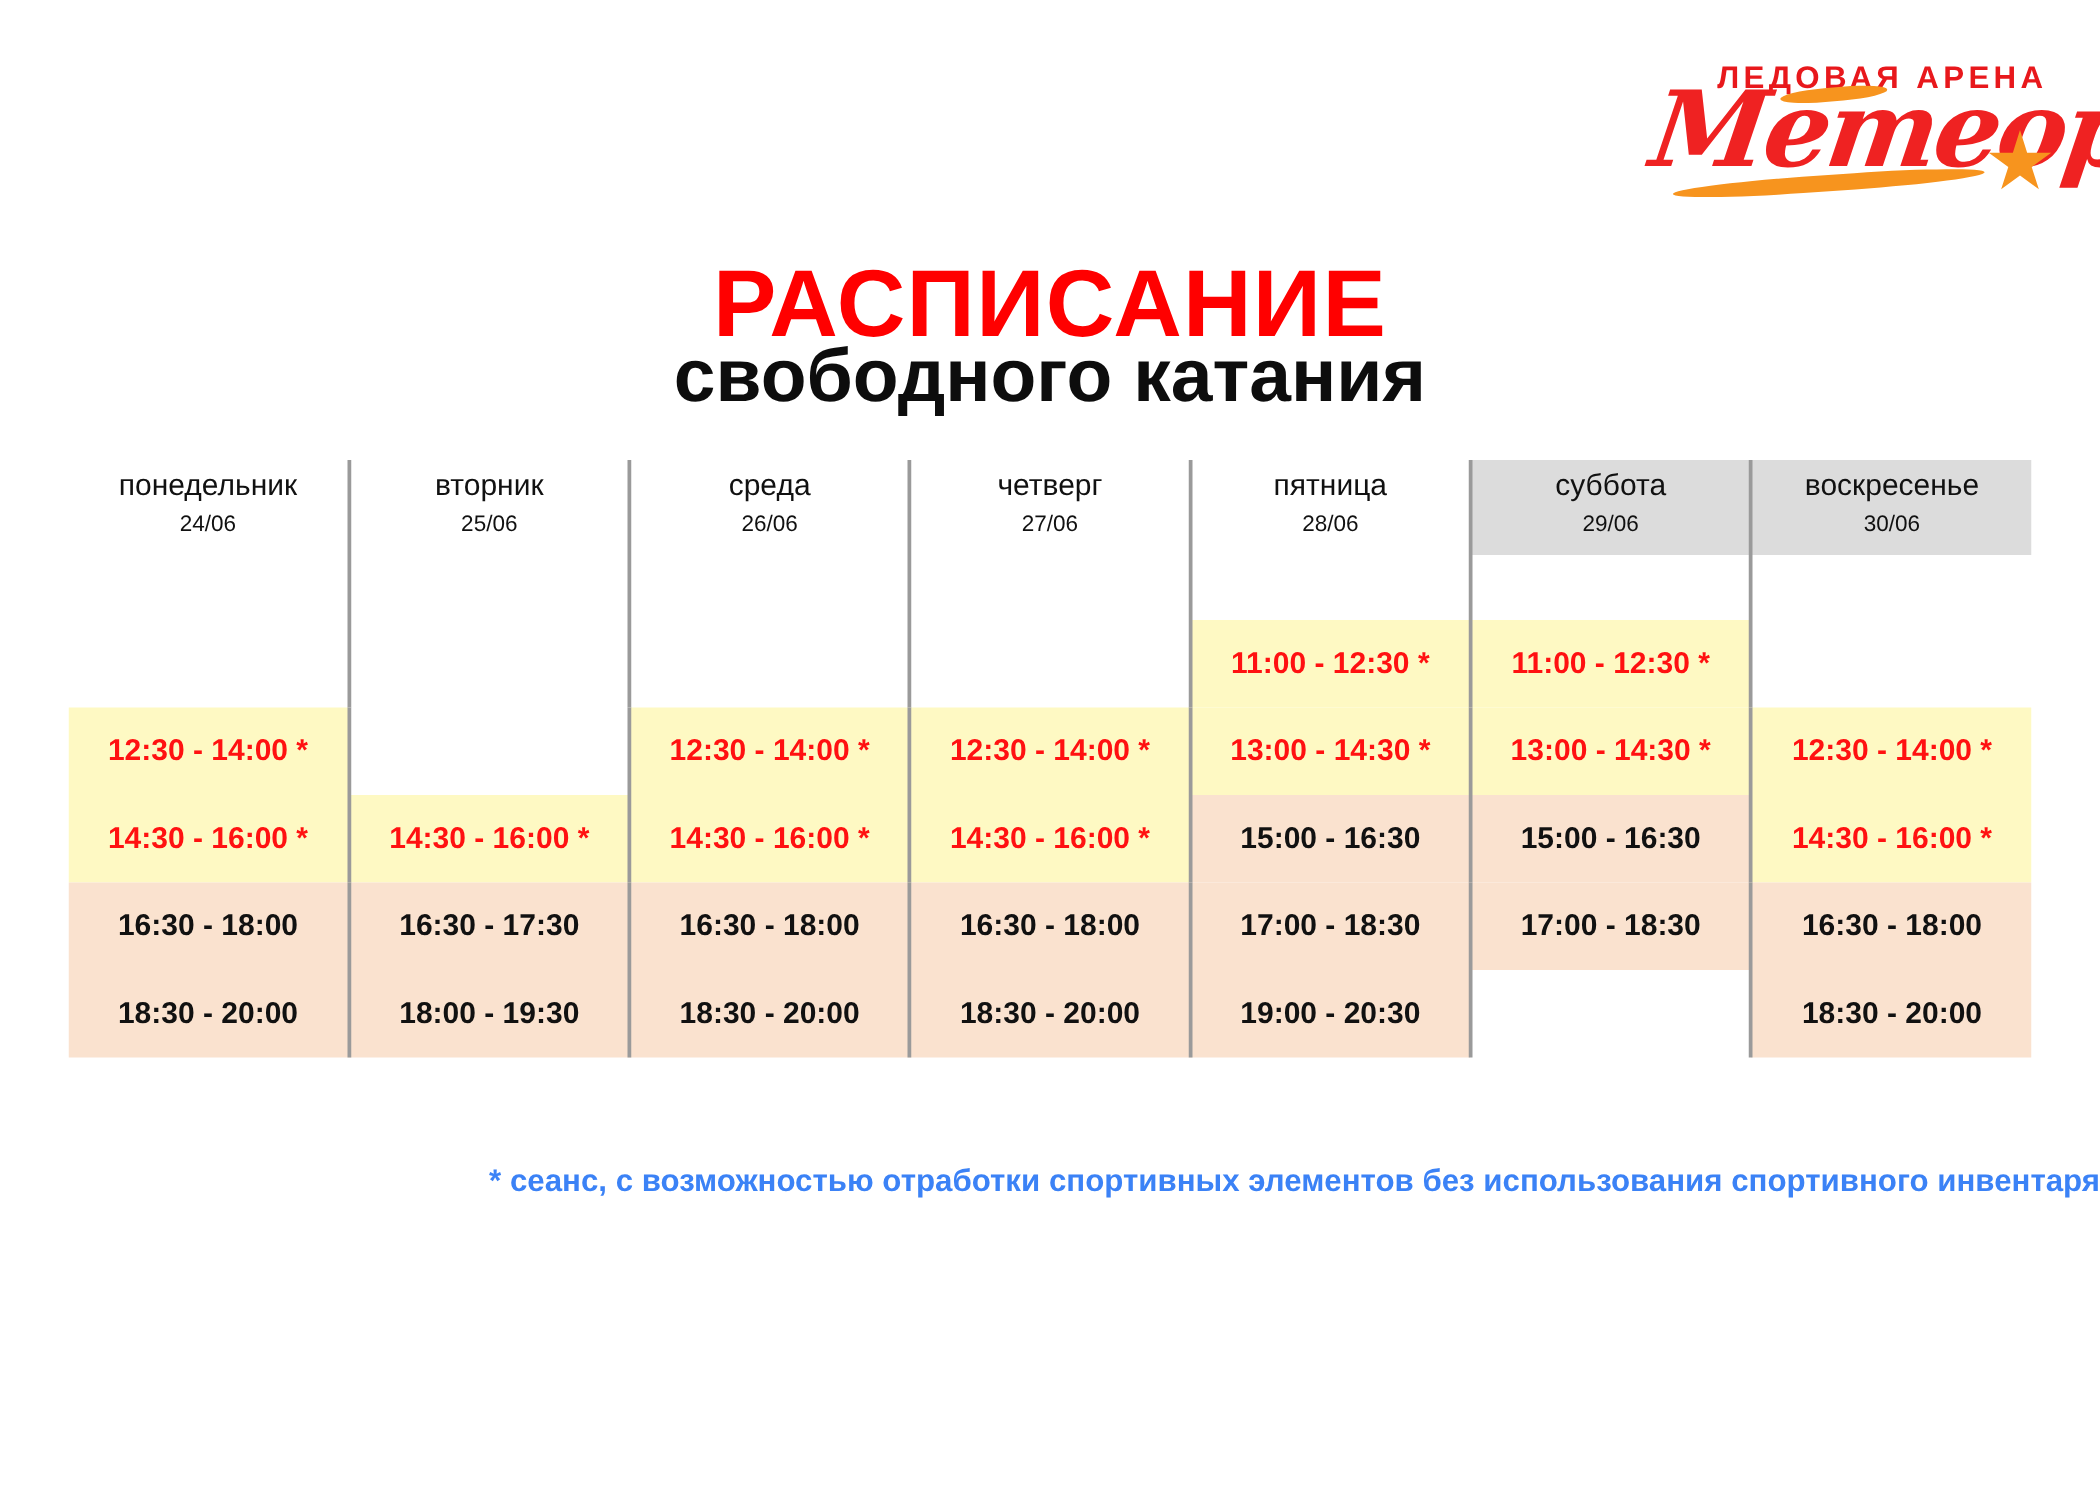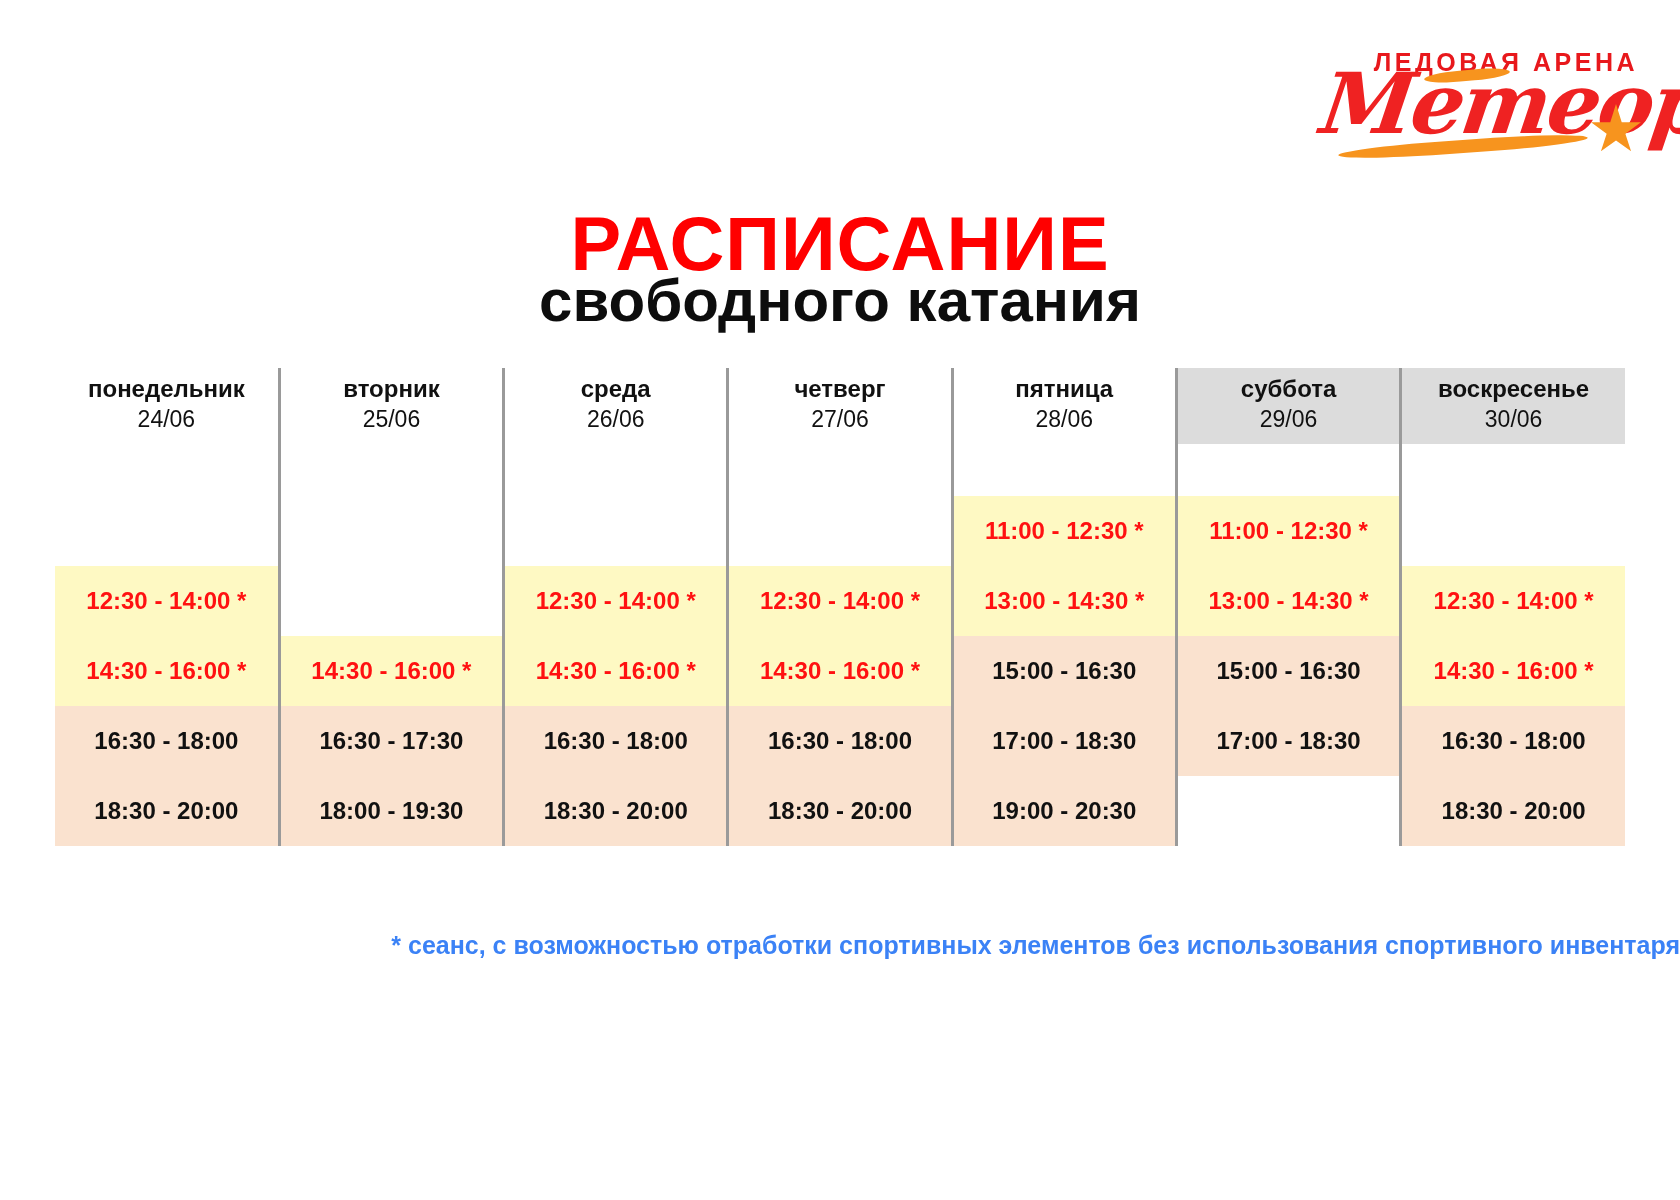--- a/index.html
+++ b/index.html
@@ -81,25 +81,25 @@
 
   thead th{
     padding:6px 2px 10px 2px;
     vertical-align:top;
     border-left:3px solid #9a9a9a;
     background:#ffffff;
   }
   thead th:first-child{border-left:none;}
   thead th.weekend{background:#DCDCDC;}
   .dayname{
-    font-size:24px; font-weight:bold; color:#111111;
+    font-size:24px; font-weight:normal; color:#111111;
     line-height:30px; white-space:nowrap;
   }
   .daydate{
-    font-size:23px; font-weight:normal; color:#111111;
+    font-size:18px; font-weight:normal; color:#111111;
     line-height:30px;
   }
 
   tbody td{
     height:68px;
     text-align:center;
     vertical-align:middle;
     border-left:3px solid #9a9a9a;
     font-size:24px;
     font-weight:bold;

